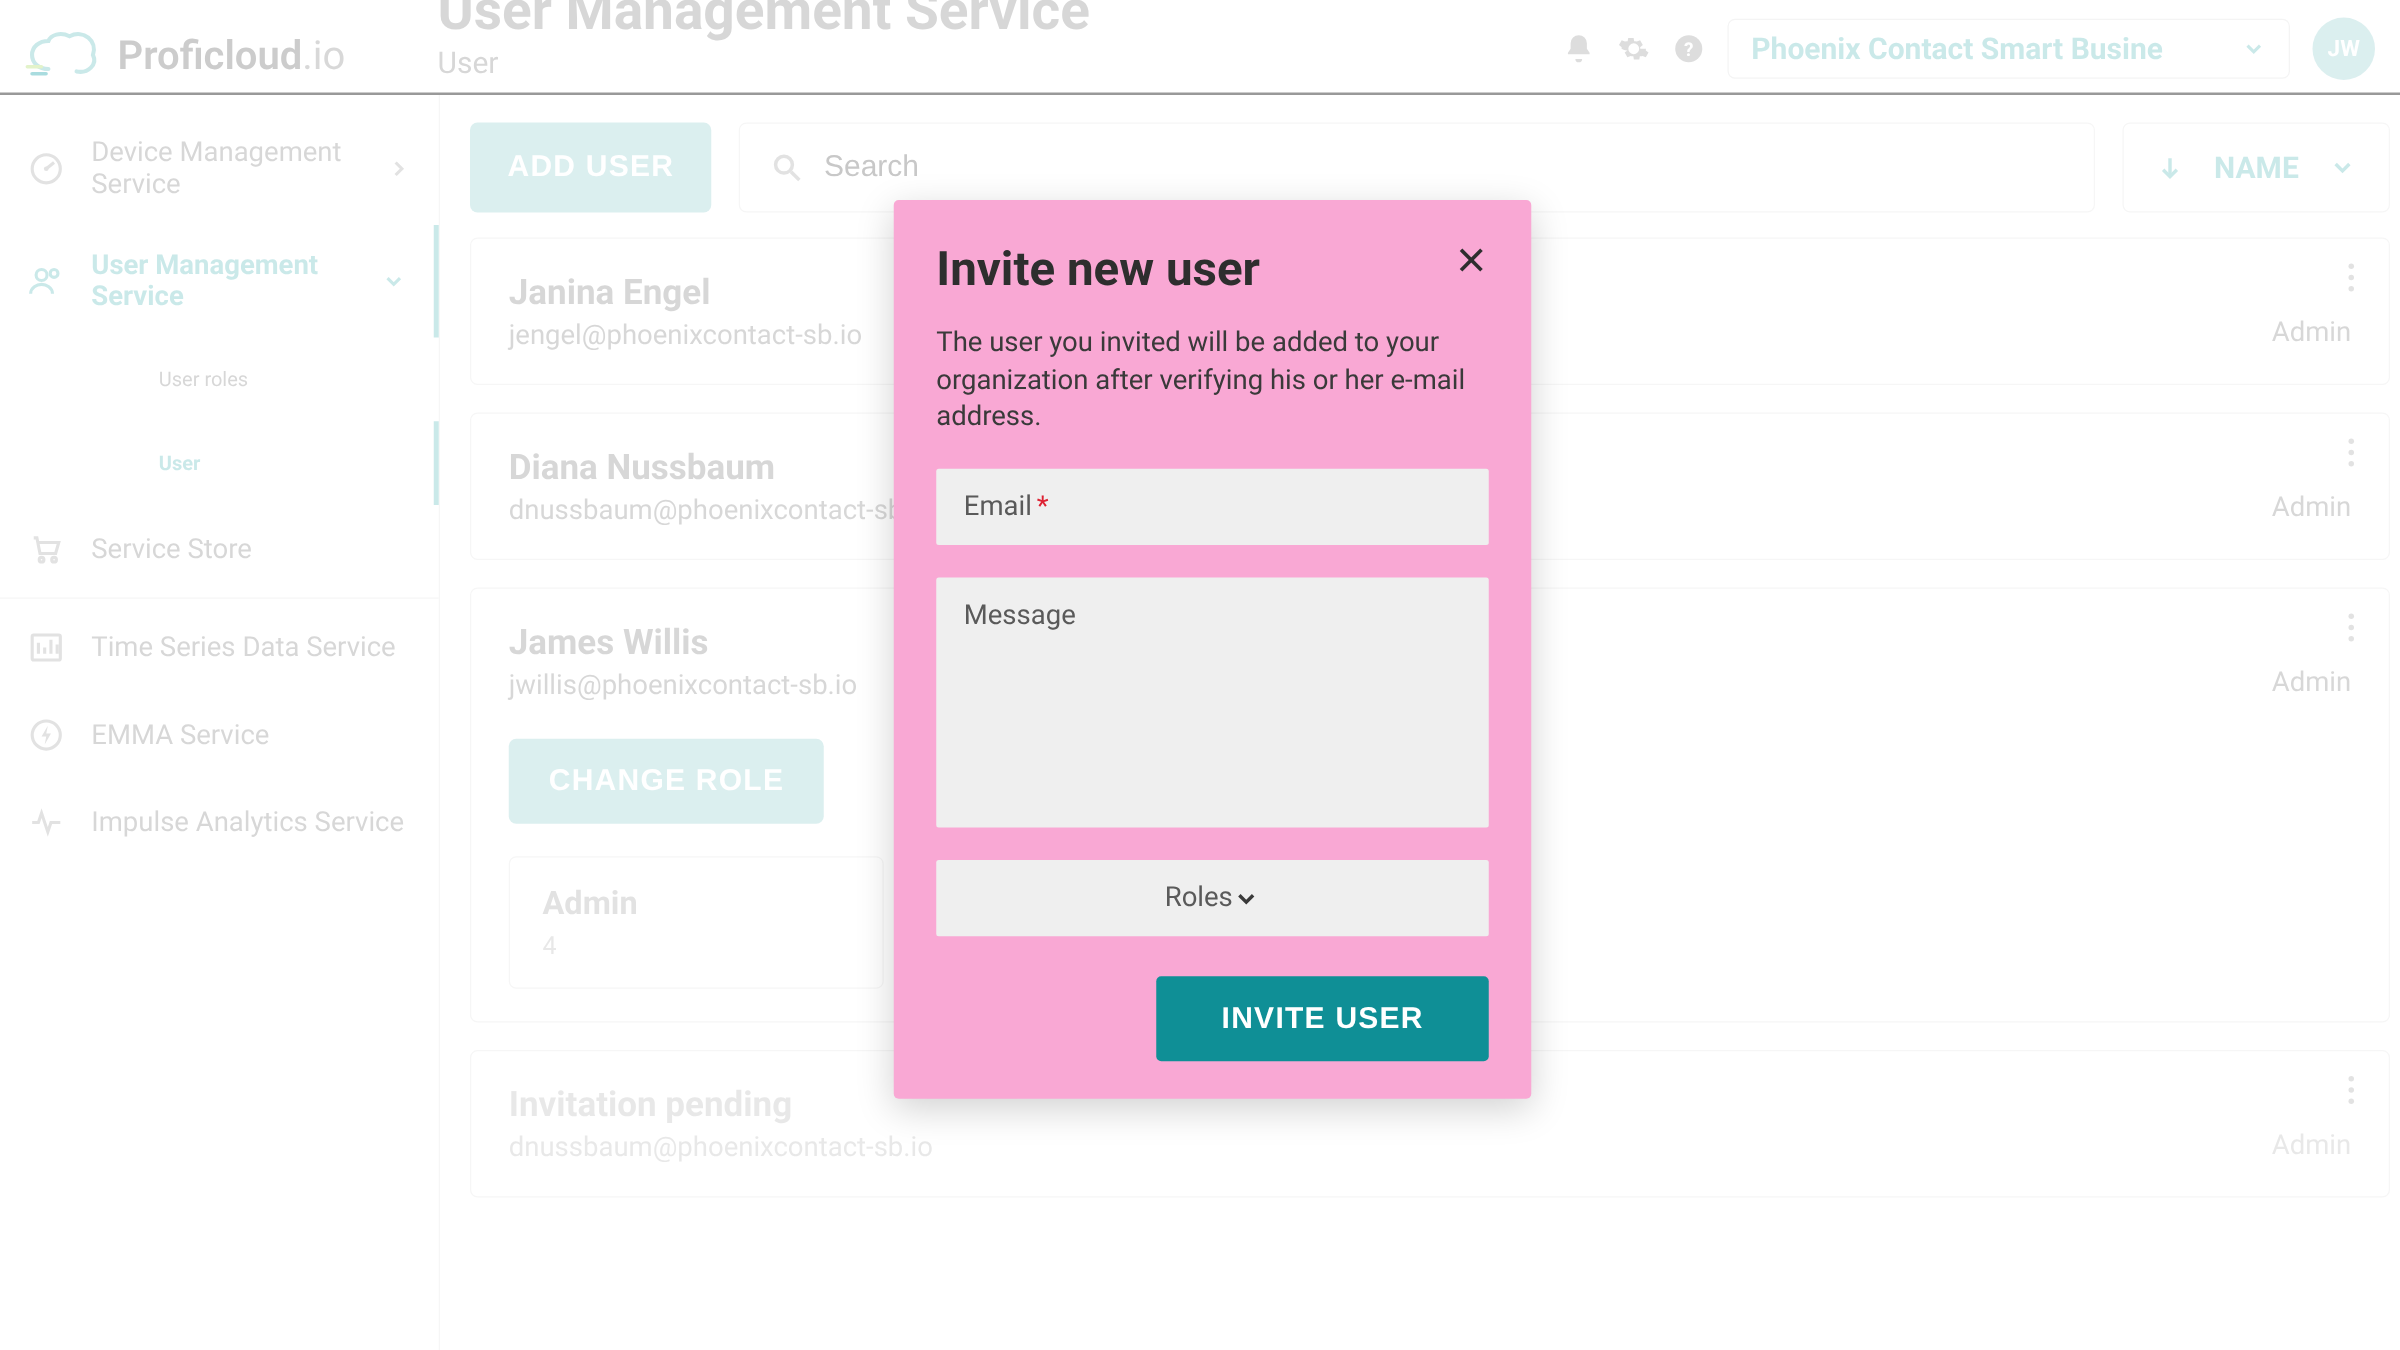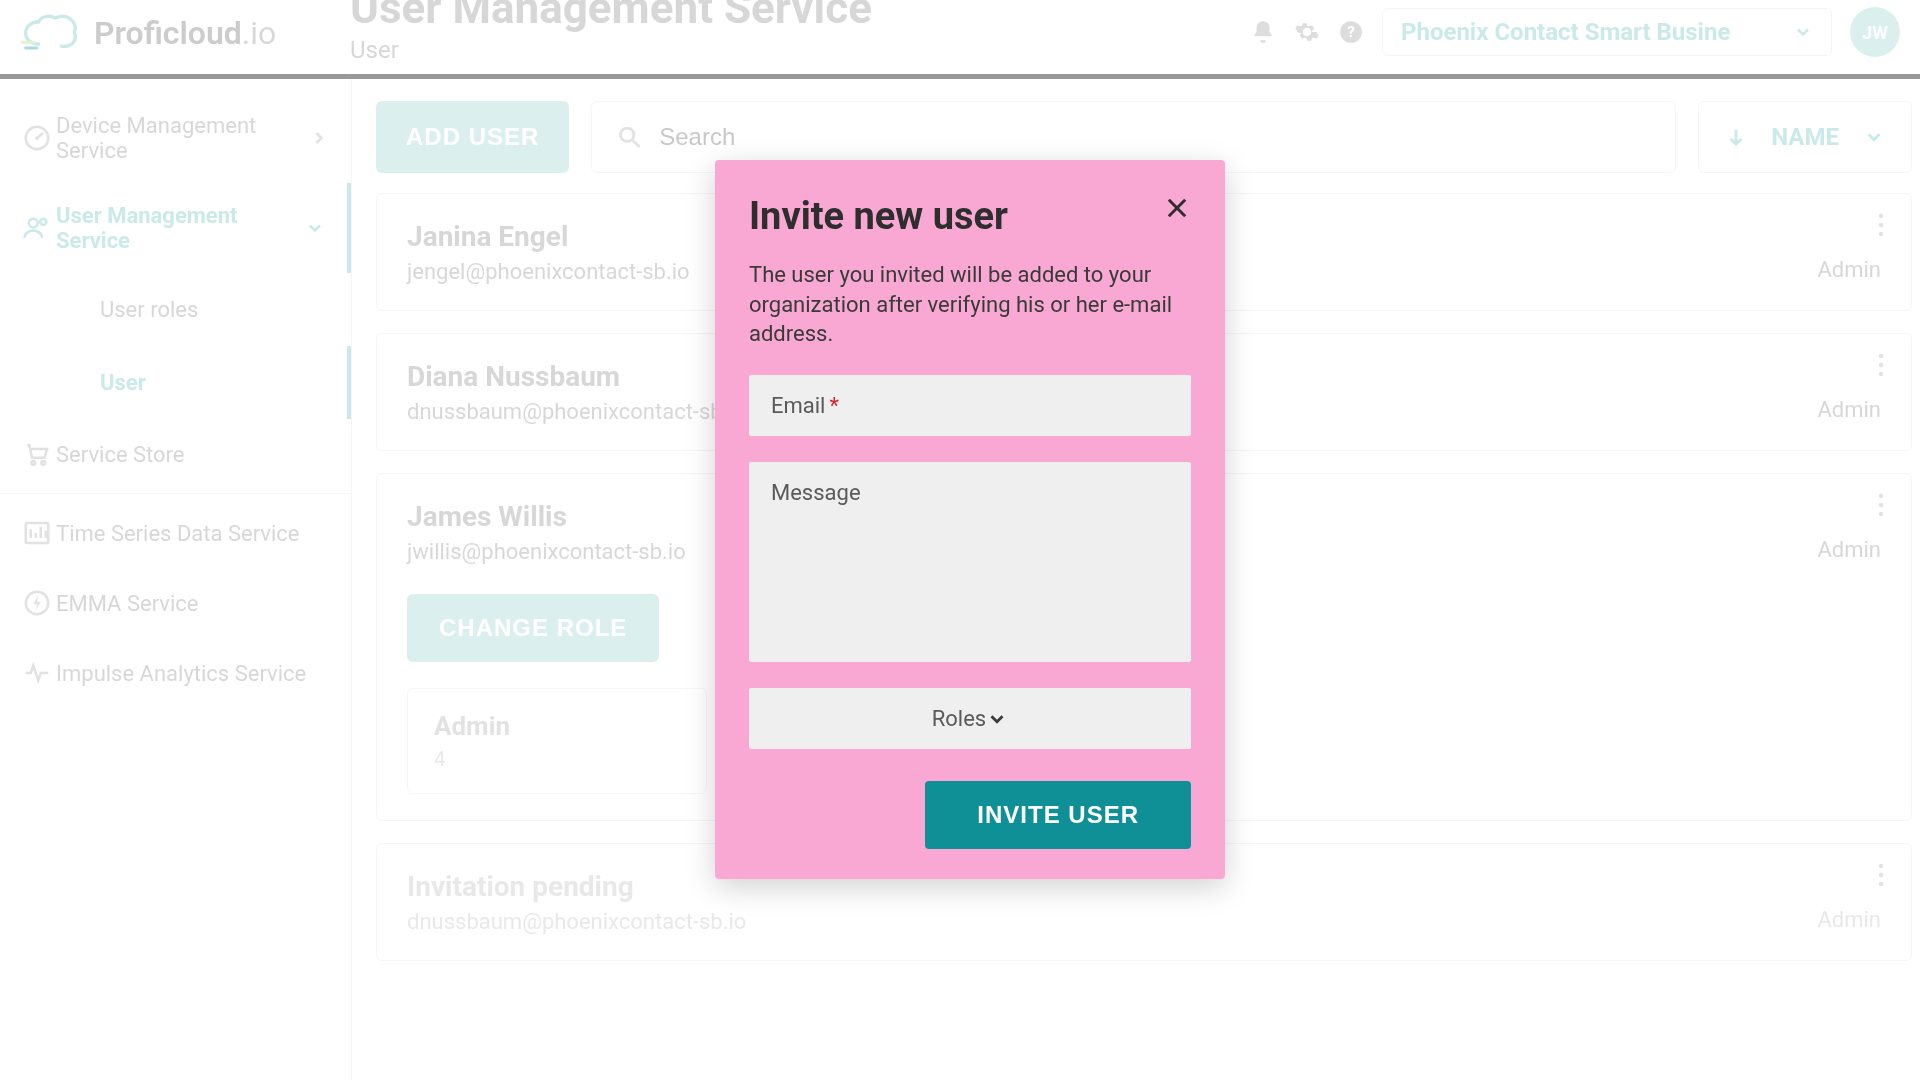--- a/index.html
+++ b/index.html
@@ -17,23 +17,23 @@
   width: 1920px;
   height: 1080px;
   position: relative;
   display: flex;
   flex-direction: column;
 }
 
 
 .topbar {
   display: flex;
-  align-items: center;
+  align-items: flex-end;
   padding: 0 20px 10px 20px;
-  border-bottom: 5px solid #000000;
+  border-bottom: 2px solid #000000;
 }
 .logo-box {
   display: flex;
   align-items: center;
   width: 330px;
   padding-top: 2px;
 }
 .logo-svg { width: 60px; height: 40px; display:block; }
 .logo-text { font-size: 32px; font-weight: 600; color: #808080; margin-left: 14px; }
 .logo-text .io { font-weight: 400; color: #9f9f9f; }
@@ -70,30 +70,30 @@
   border-right:1px solid #e8e8e8;
   display:flex; flex-direction:column;
   padding-top: 14px;
 }
 .sb-item {
   display:flex; align-items:center;
   padding: 20px 22px;
   font-size: 22px;
   color:#9c9c9c;
   cursor:pointer;
-  gap:4px;
+  gap:21px;
   position:relative;
 }
 .sb-item.active-group { color:#7cc7c9; font-weight:700; border-right:4px solid #7cc7c9; }
 .sb-item .label { flex:1; }
 .sb-item .chev { width:20px; height:20px; color:#b6b6b6; }
 .sb-item.active-group .chev { color:#7cc7c9; }
 .sb-sub {
   padding: 24px 22px 24px 100px;
-  font-size:22px; color:#9c9c9c; cursor:pointer;
+  font-size:16px; color:#9c9c9c; cursor:pointer;margin-left:27px;
 }
 .sb-sub.active { color:#7cc7c9; font-weight:700; border-right:4px solid #7cc7c9; }
 .sb-divider { border-top:1px solid #e8e8e8; margin: 4px 0; }
 .sb-icon { width:30px; height:30px; color:#b6b6b6; flex:none; }
 .sb-item.active-group .sb-icon { color:#7cc7c9; }
 .sb-icon svg { width:100%; height:100%; fill:none; stroke:currentColor; stroke-width:2; }
 
 
 .content { flex:1; padding: 22px 8px 0 24px; display:flex; flex-direction:column; gap:20px; overflow:hidden; }
 .action-row { display:flex; align-items:center; gap:22px; }

